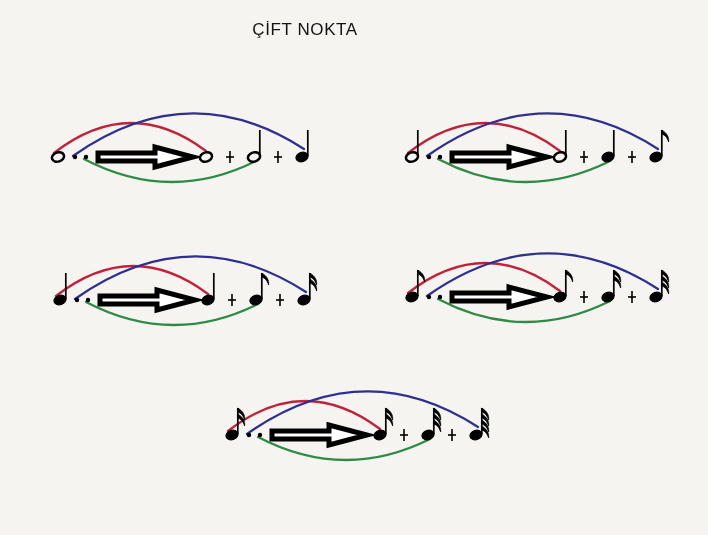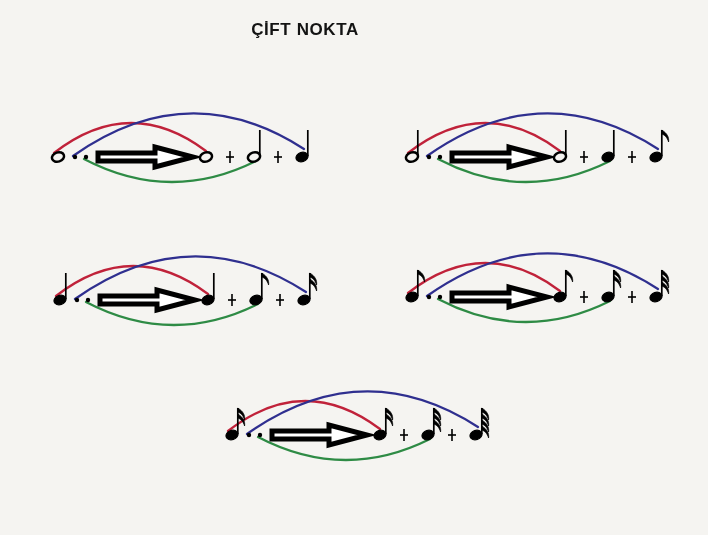--- a/index.html
+++ b/index.html
@@ -14,21 +14,21 @@
     overflow: hidden;
     position: relative;
   }
   #page-title {
     position: absolute;
     top: 20px;
     left: 0;
     width: 610px;
     text-align: center;
     font-size: 17px;
-    font-weight: bold;
+    font-weight: normal;
     letter-spacing: 0.6px;
     color: #131313;
   }
   .diagram-canvas {
     position: absolute;
     top: 0;
     left: 0;
     width: 708px;
     height: 535px;
   }

